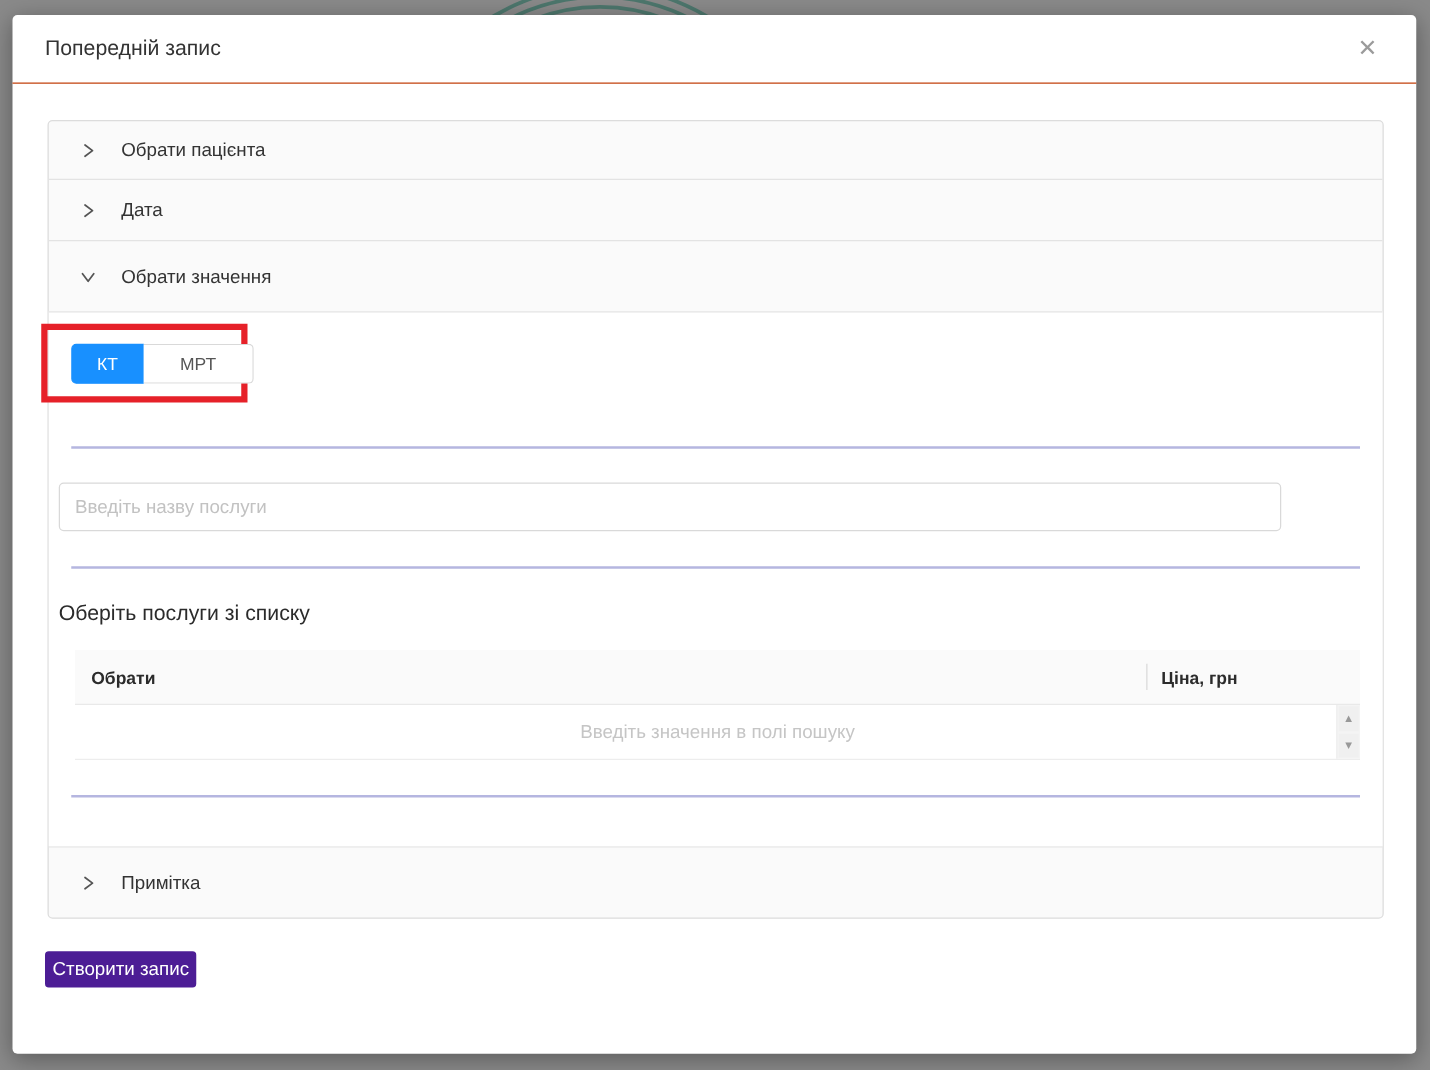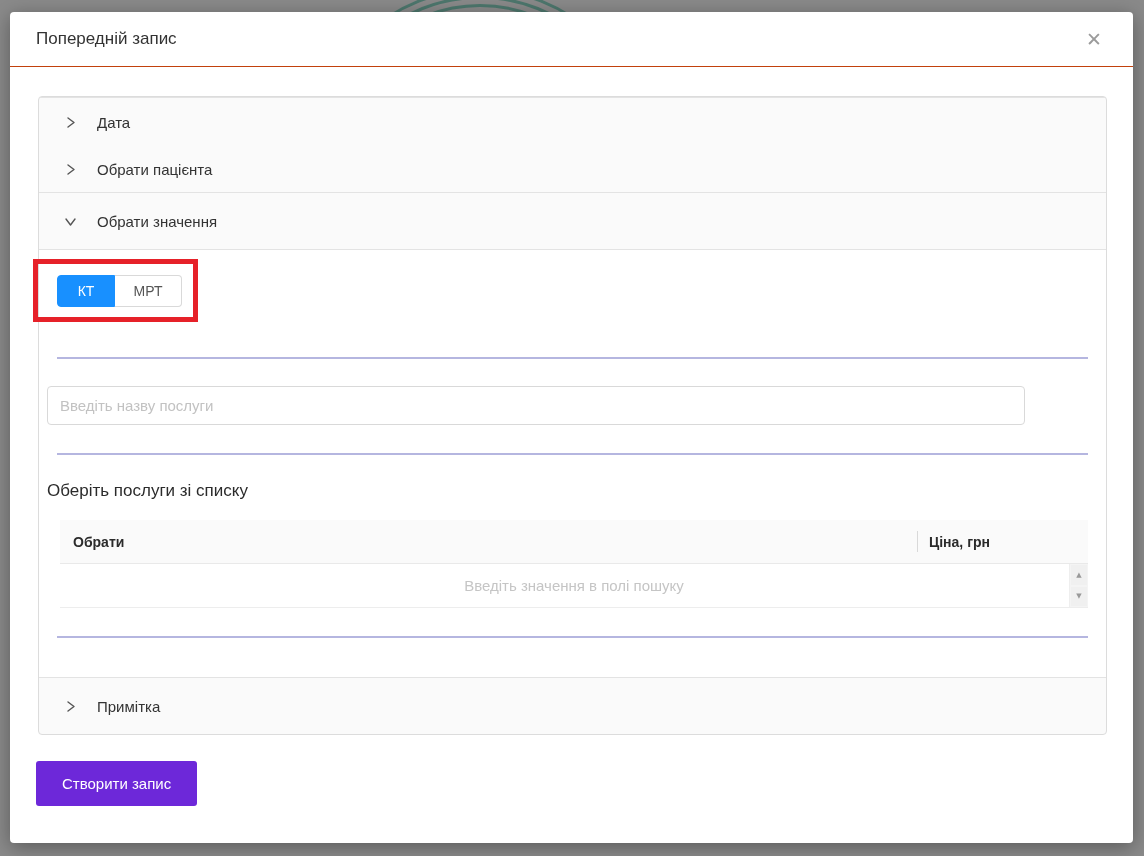--- a/index.html
+++ b/index.html
@@ -72,21 +72,21 @@
   .toggle-group { position: absolute; left: 18px; top: 25px; display: flex; height: 32px; }
   .tg-btn {
     display: flex; align-items: center; justify-content: center;
     font-size: 14px; cursor: pointer; font-family: inherit;
   }
   .tg-selected {
     width: 58px; background: #1890ff; color: #ffffff;
     border: 1px solid #1890ff; border-radius: 4px 0 0 4px;
   }
   .tg-unselected {
-    width: 67px; background: #ffffff; color: #555555;
+    width: 88px; background: #ffffff; color: #555555;
     border: 1px solid #d9d9d9; border-left: none; border-radius: 0 4px 4px 0;
   }
 
   .divider { position: absolute; left: 18px; width: 1031px; height: 2px; background: #b5b6e0; }
   .divider1 { top: 107px; } .divider2 { top: 203px; } .divider3 { top: 386px; }
 
   .search-input {
     position: absolute; left: 8px; top: 136px;
     width: 978px; height: 39px;
     border: 1px solid #d9d9d9; border-radius: 4px;
@@ -119,57 +119,57 @@
   }
   .scroll-btn {
     flex: 1; margin: 1px; background: #f0f0f0; border: none; cursor: pointer;
     display: flex; align-items: center; justify-content: center;
     font-size: 7px; color: #999999; padding: 0;
     font-family: "DejaVu Sans", sans-serif;
   }
 
   .create-btn {
     display: block; margin: 26px 0 0 26px;
-    height: 45px; padding: 0 26px;
-    background: #6d28d9; color: #ffffff;
+    height: 29px; padding: 0 6px;
+    background: #4c1d95; color: #ffffff;
     border: none; border-radius: 3px;
     font-size: 15px; font-family: inherit; cursor: pointer;
   }
 </style>
 </head>
 <body>
 
 <div class="bg-arc arc3"></div>
 <div class="bg-arc arc2"></div>
 <div class="bg-arc arc1"></div>
 
 <div class="modal">
 
   <div class="modal-header">
     <span class="modal-title">Попередній запис</span>
     <button class="close-btn">✕</button>
   </div>
 
   <div class="collapse">
 
+    <div class="acc-item first">
+      <div class="acc-header h46">
+        <svg class="chev" viewBox="0 0 13 13">
+            <polyline points="4,2 10,6.5 4,11"></polyline>
+          </svg>
+        <span>Обрати пацієнта</span>
+      </div>
+    </div>
+
     <div class="acc-item">
       <div class="acc-header h48">
         <svg class="chev" viewBox="0 0 13 13">
             <polyline points="4,2 10,6.5 4,11"></polyline>
           </svg>
         <span>Дата</span>
-      </div>
-    </div>
-
-    <div class="acc-item first">
-      <div class="acc-header h46">
-        <svg class="chev" viewBox="0 0 13 13">
-            <polyline points="4,2 10,6.5 4,11"></polyline>
-          </svg>
-        <span>Обрати пацієнта</span>
       </div>
     </div>
 
     <div class="acc-item">
       <div class="acc-header h56">
         <svg class="chev" viewBox="0 0 13 13">
             <polyline points="2,4 6.5,10 11,4"></polyline>
           </svg>
         <span>Обрати значення</span>
       </div>

